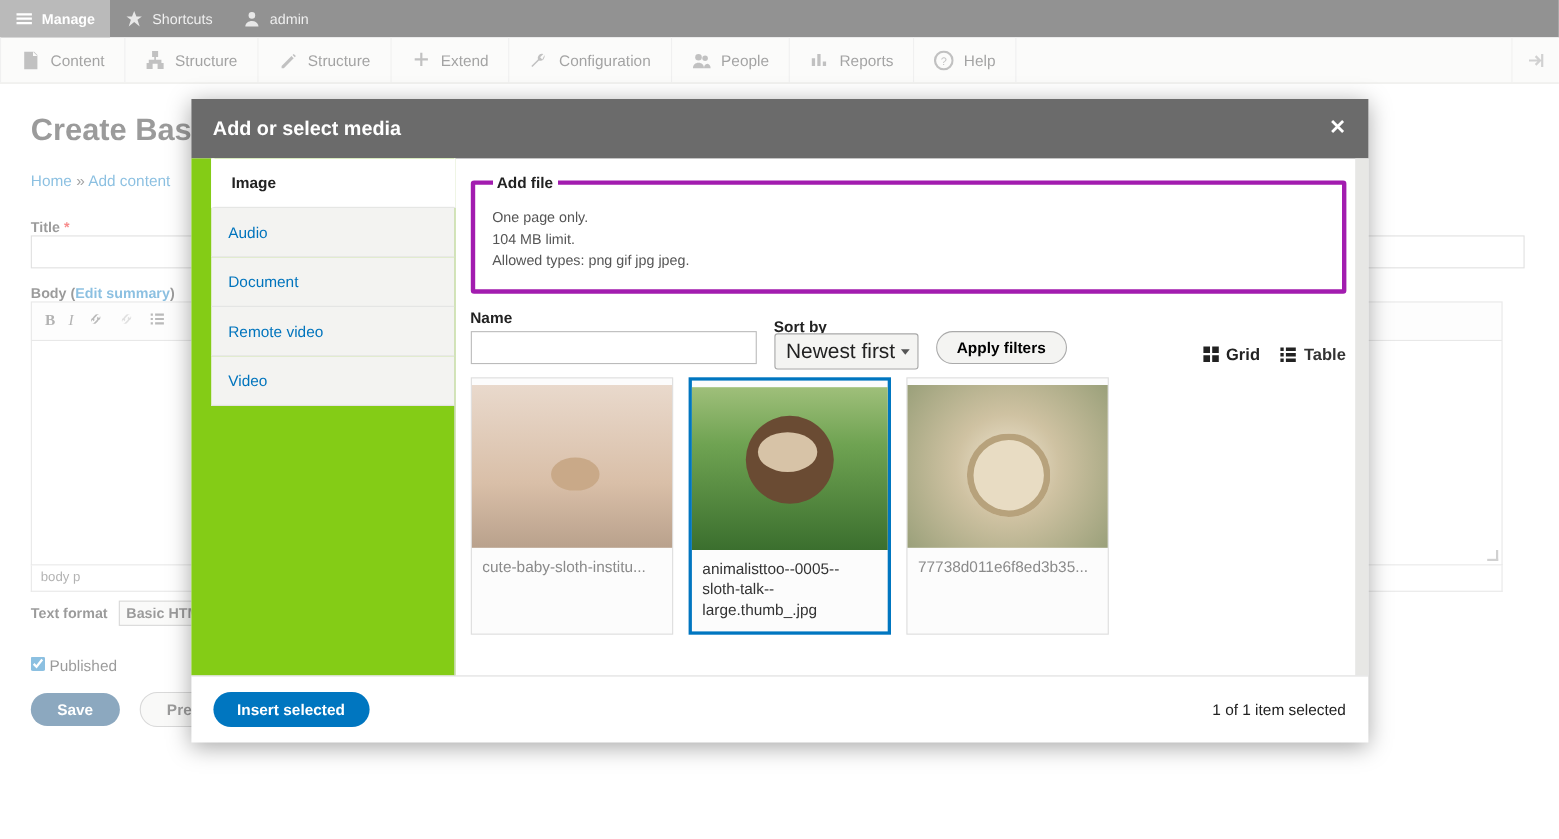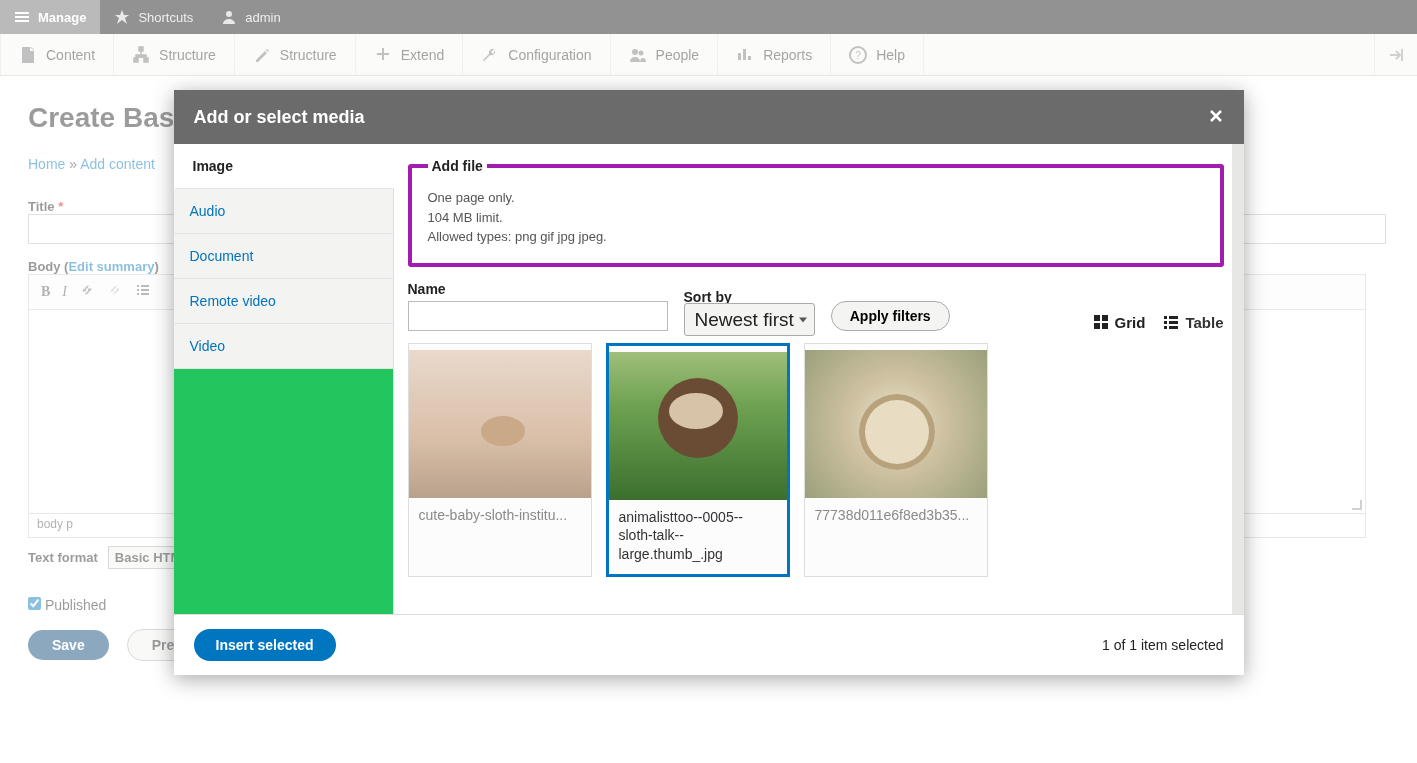--- a/index.html
+++ b/index.html
@@ -125,21 +125,21 @@
   .modal-header {
     height: 54px; background:#6b6b6b; color:#fff;
     display:flex; align-items:center; justify-content:space-between;
     padding: 0 20px; font-size:18px; font-weight:600;
   }
   .modal-close { cursor:pointer; font-size:20px; font-weight:700; }
   .modal-body {
     display:flex; min-height: 470px;
   }
   .modal-sidebar {
-    width: 220px; background:#22c55e; border-right:1px solid #ddd;
+    width: 240px; background:#84cc16; border-right:1px solid #ddd;padding-left:18px;
   }
   .ms-tab {
     padding: 14px 16px; border-bottom:1px solid #e3e3e3; font-size:14px;
     color:#0074bd; cursor:pointer; background:#f3f3f1;
   }
   .ms-tab.active { background:#fff; font-weight:600; color:#222; border-left:3px solid #fff; border-right:1px solid #fff; margin-right:-1px; }
   .modal-main {
     flex:1; padding: 14px 8px 14px 14px; overflow-y:auto; position:relative;
     border-right: 12px solid #e7e7e5;
   }

